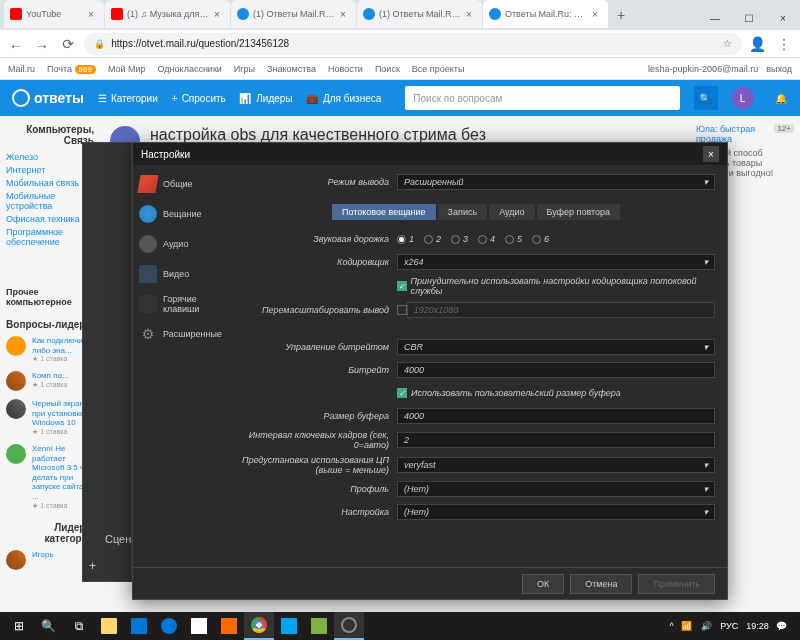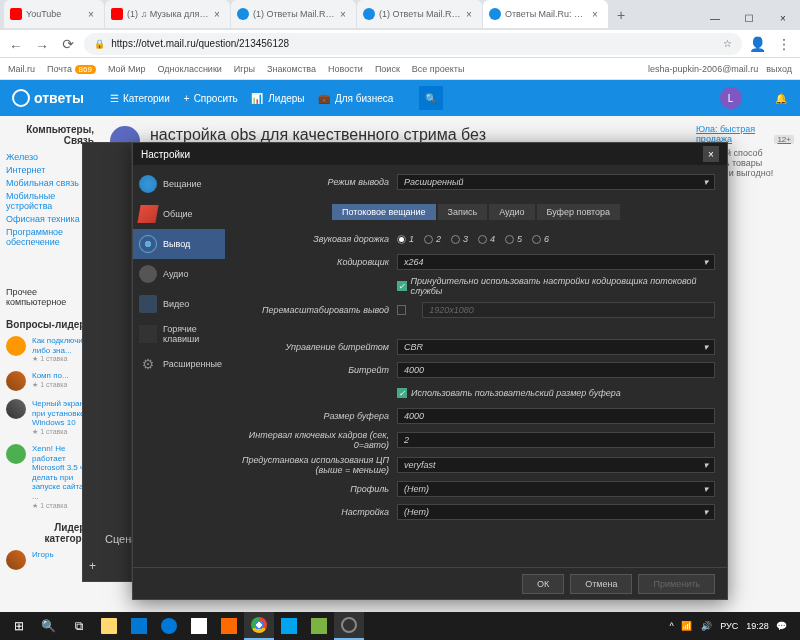--- a/index.html
+++ b/index.html
@@ -23,52 +23,52 @@
 .nav-btn { width: 20px; height: 20px; display: flex; align-items: center; justify-content: center; color: #5f6368; font-size: 14px; }
 .address-bar { flex: 1; height: 22px; background: #f1f3f4; border-radius: 11px; display: flex; align-items: center; padding: 0 10px; font-size: 10px; color: #202124; gap: 6px; }
 .lock { color: #5f6368; font-size: 9px; }
 .star { color: #5f6368; }
 
 .bookmarks { height: 22px; background: #fff; display: flex; align-items: center; padding: 0 8px; gap: 12px; font-size: 9px; color: #5f6368; border-bottom: 1px solid #e0e0e0; }
 .bookmarks .right { margin-left: auto; display: flex; gap: 8px; }
 .badge { background: #ff9800; color: #fff; border-radius: 6px; padding: 0 4px; font-size: 8px; }
 
 
-.mailru-header { height: 36px; background: #168de2; display: flex; align-items: center; padding: 0 12px; gap: 26px; color: #fff; font-size: 10px; }
+.mailru-header { height: 36px; background: #168de2; display: flex; align-items: center; padding: 0 12px; gap: 14px; color: #fff; font-size: 10px; }
 .mailru-logo { font-size: 14px; font-weight: bold; display: flex; align-items: center; gap: 4px; }
 .logo-circle { width: 18px; height: 18px; border: 2px solid #fff; border-radius: 50%; }
 .mailru-nav { display: flex; gap: 14px; align-items: center; }
 .mailru-nav-item { display: flex; align-items: center; gap: 4px; }
 .mailru-search { flex: 1; max-width: 280px; height: 24px; background: #fff; border-radius: 2px; display: flex; align-items: center; padding: 0 8px; font-size: 10px; color: #999; margin-left: 10px; }
 .mailru-search-btn { width: 24px; height: 24px; background: #0078d4; display: flex; align-items: center; justify-content: center; color: #fff; }
 .avatar-circle { width: 22px; height: 22px; background: #7e57c2; border-radius: 50%; display: flex; align-items: center; justify-content: center; color: #fff; font-size: 10px; margin-left: auto; }
 .bell { margin-left: 8px; color: #fff; }
 
 .page-body { display: flex; height: calc(100% - 116px - 28px); background: #f5f5f5; }
 .left-sidebar { width: 100px; padding: 8px 6px; font-size: 9px; }
 .left-sidebar .section-title { font-weight: bold; color: #333; margin-bottom: 6px; font-size: 10px; text-align: right; }
 .left-sidebar .link { color: #168de2; margin-bottom: 3px; cursor: pointer; }
-.left-sidebar .link.bold { color: #333; font-weight: normal; margin-top: 40px; }
+.left-sidebar .link.bold { color: #333; font-weight: bold; margin-top: 40px; }
 .left-sidebar .subsection { margin-top: 12px; }
 .question-item { display: flex; gap: 6px; margin-bottom: 8px; }
 .q-avatar { width: 20px; height: 20px; border-radius: 50%; flex-shrink: 0; }
 .q-avatar.orange { background: #ff9800; }
 .q-avatar.img1 { background: linear-gradient(45deg,#8b4513,#d2691e); }
 .q-avatar.img2 { background: linear-gradient(45deg,#333,#666); }
 .q-avatar.green { background: #4caf50; }
 .q-text { font-size: 8px; color: #168de2; line-height: 1.2; }
 .q-stars { font-size: 7px; color: #999; }
 
 .main-content { flex: 1; padding: 10px; }
 .question-header { display: flex; gap: 10px; align-items: flex-start; }
 .big-avatar { width: 30px; height: 30px; background: #5c6bc0; border-radius: 50%; }
 .question-title { font-size: 16px; color: #333; }
 
 .right-sidebar { width: 110px; padding: 8px 6px; font-size: 9px; }
-.yula-link { color: #168de2; display: flex; align-items: flex-end; gap: 3px; text-decoration: underline; }
+.yula-link { color: #168de2; display: flex; align-items: flex-start; gap: 3px; }
 .age-badge { background: #e0e0e0; border-radius: 2px; padding: 0 3px; font-size: 8px; color: #666; }
 .right-text { color: #666; margin-top: 4px; }
 
 
 .obs-modal { position: absolute; top: 142px; left: 132px; width: 596px; height: 458px; background: #2b2b2b; border: 1px solid #444; box-shadow: 0 4px 20px rgba(0,0,0,0.5); display: flex; flex-direction: column; font-size: 10px; color: #ccc; }
 .obs-titlebar { height: 22px; background: #1e1e1e; display: flex; align-items: center; padding: 0 8px; color: #fff; font-size: 10px; justify-content: space-between; }
 .obs-close { width: 16px; height: 16px; background: #444; color: #fff; display: flex; align-items: center; justify-content: center; font-size: 10px; }
 .obs-body { flex: 1; display: flex; overflow: hidden; }
 .obs-sidebar { width: 92px; background: #2b2b2b; padding-top: 4px; }
 .obs-sidebar-item { height: 30px; display: flex; align-items: center; gap: 6px; padding: 0 6px; font-size: 9px; color: #ccc; }
@@ -192,20 +192,23 @@
   <div class="mailru-logo">
     <div class="logo-circle"></div>
     <span>ответы</span>
   </div>
   <div class="mailru-nav">
     <div class="mailru-nav-item">☰ <span>Категории</span></div>
     <div class="mailru-nav-item">+ <span>Спросить</span></div>
     <div class="mailru-nav-item">📊 <span>Лидеры</span></div>
     <div class="mailru-nav-item">💼 <span>Для бизнеса</span></div>
   </div>
+  <div class="mailru-search">
+    <span>Поиск по вопросам</span>
+  </div>
   <div class="mailru-search-btn">🔍</div>
   <div class="avatar-circle">L</div>
   <div class="bell">🔔</div>
 </div>
 
 <div class="page-body">
   <div class="left-sidebar">
     <div class="section-title">Компьютеры, Связь</div>
     <div class="link">Железо</div>
     <div class="link">Интернет</div>
@@ -270,30 +273,26 @@
 </div>
 
 <div class="obs-modal">
   <div class="obs-titlebar">
     <span>Настройки</span>
     <div class="obs-close">×</div>
   </div>
   <div class="obs-body">
     <div class="obs-sidebar">
       <div class="obs-sidebar-item">
+          <div class="obs-icon general"></div>
+          <span>Общие</span>
+        </div>
+      <div class="obs-sidebar-item">
           <div class="obs-icon stream"></div>
           <span>Вещание</span>
-        </div>
-      <div class="obs-sidebar-item">
-          <div class="obs-icon general"></div>
-          <span>Общие</span>
-        </div>
-      <div class="obs-sidebar-item active">
-          <div class="obs-icon output"></div>
-          <span>Вывод</span>
         </div>
       <div class="obs-sidebar-item">
           <div class="obs-icon audio"></div>
           <span>Аудио</span>
         </div>
       <div class="obs-sidebar-item">
           <div class="obs-icon video"></div>
           <span>Видео</span>
         </div>
       <div class="obs-sidebar-item">
@@ -362,21 +361,21 @@
       </div>
       <div class="obs-row">
         <div class="obs-label"></div>
         <div class="obs-value obs-checkbox">
             <div class="obs-check">✓</div>
             <span>Принудительно использовать настройки кодировщика потоковой службы</span>
           </div>
       </div>
       <div class="obs-row">
         <div class="obs-label">Перемасштабировать вывод</div>
-        <div class="obs-value" style="display:flex;gap:16px;align-items:center">
+        <div class="obs-value" style="display:flex;gap:0;align-items:center">
             <div style="width:10px;height:10px;border:1px solid #666"></div>
             <div class="obs-input disabled">1920x1080</div>
           </div>
       </div>
       <div style="height:14px"></div>
       <div class="obs-row">
         <div class="obs-label">Управление битрейтом</div>
         <div class="obs-value">
             <div class="obs-select">
               <span>CBR</span>

